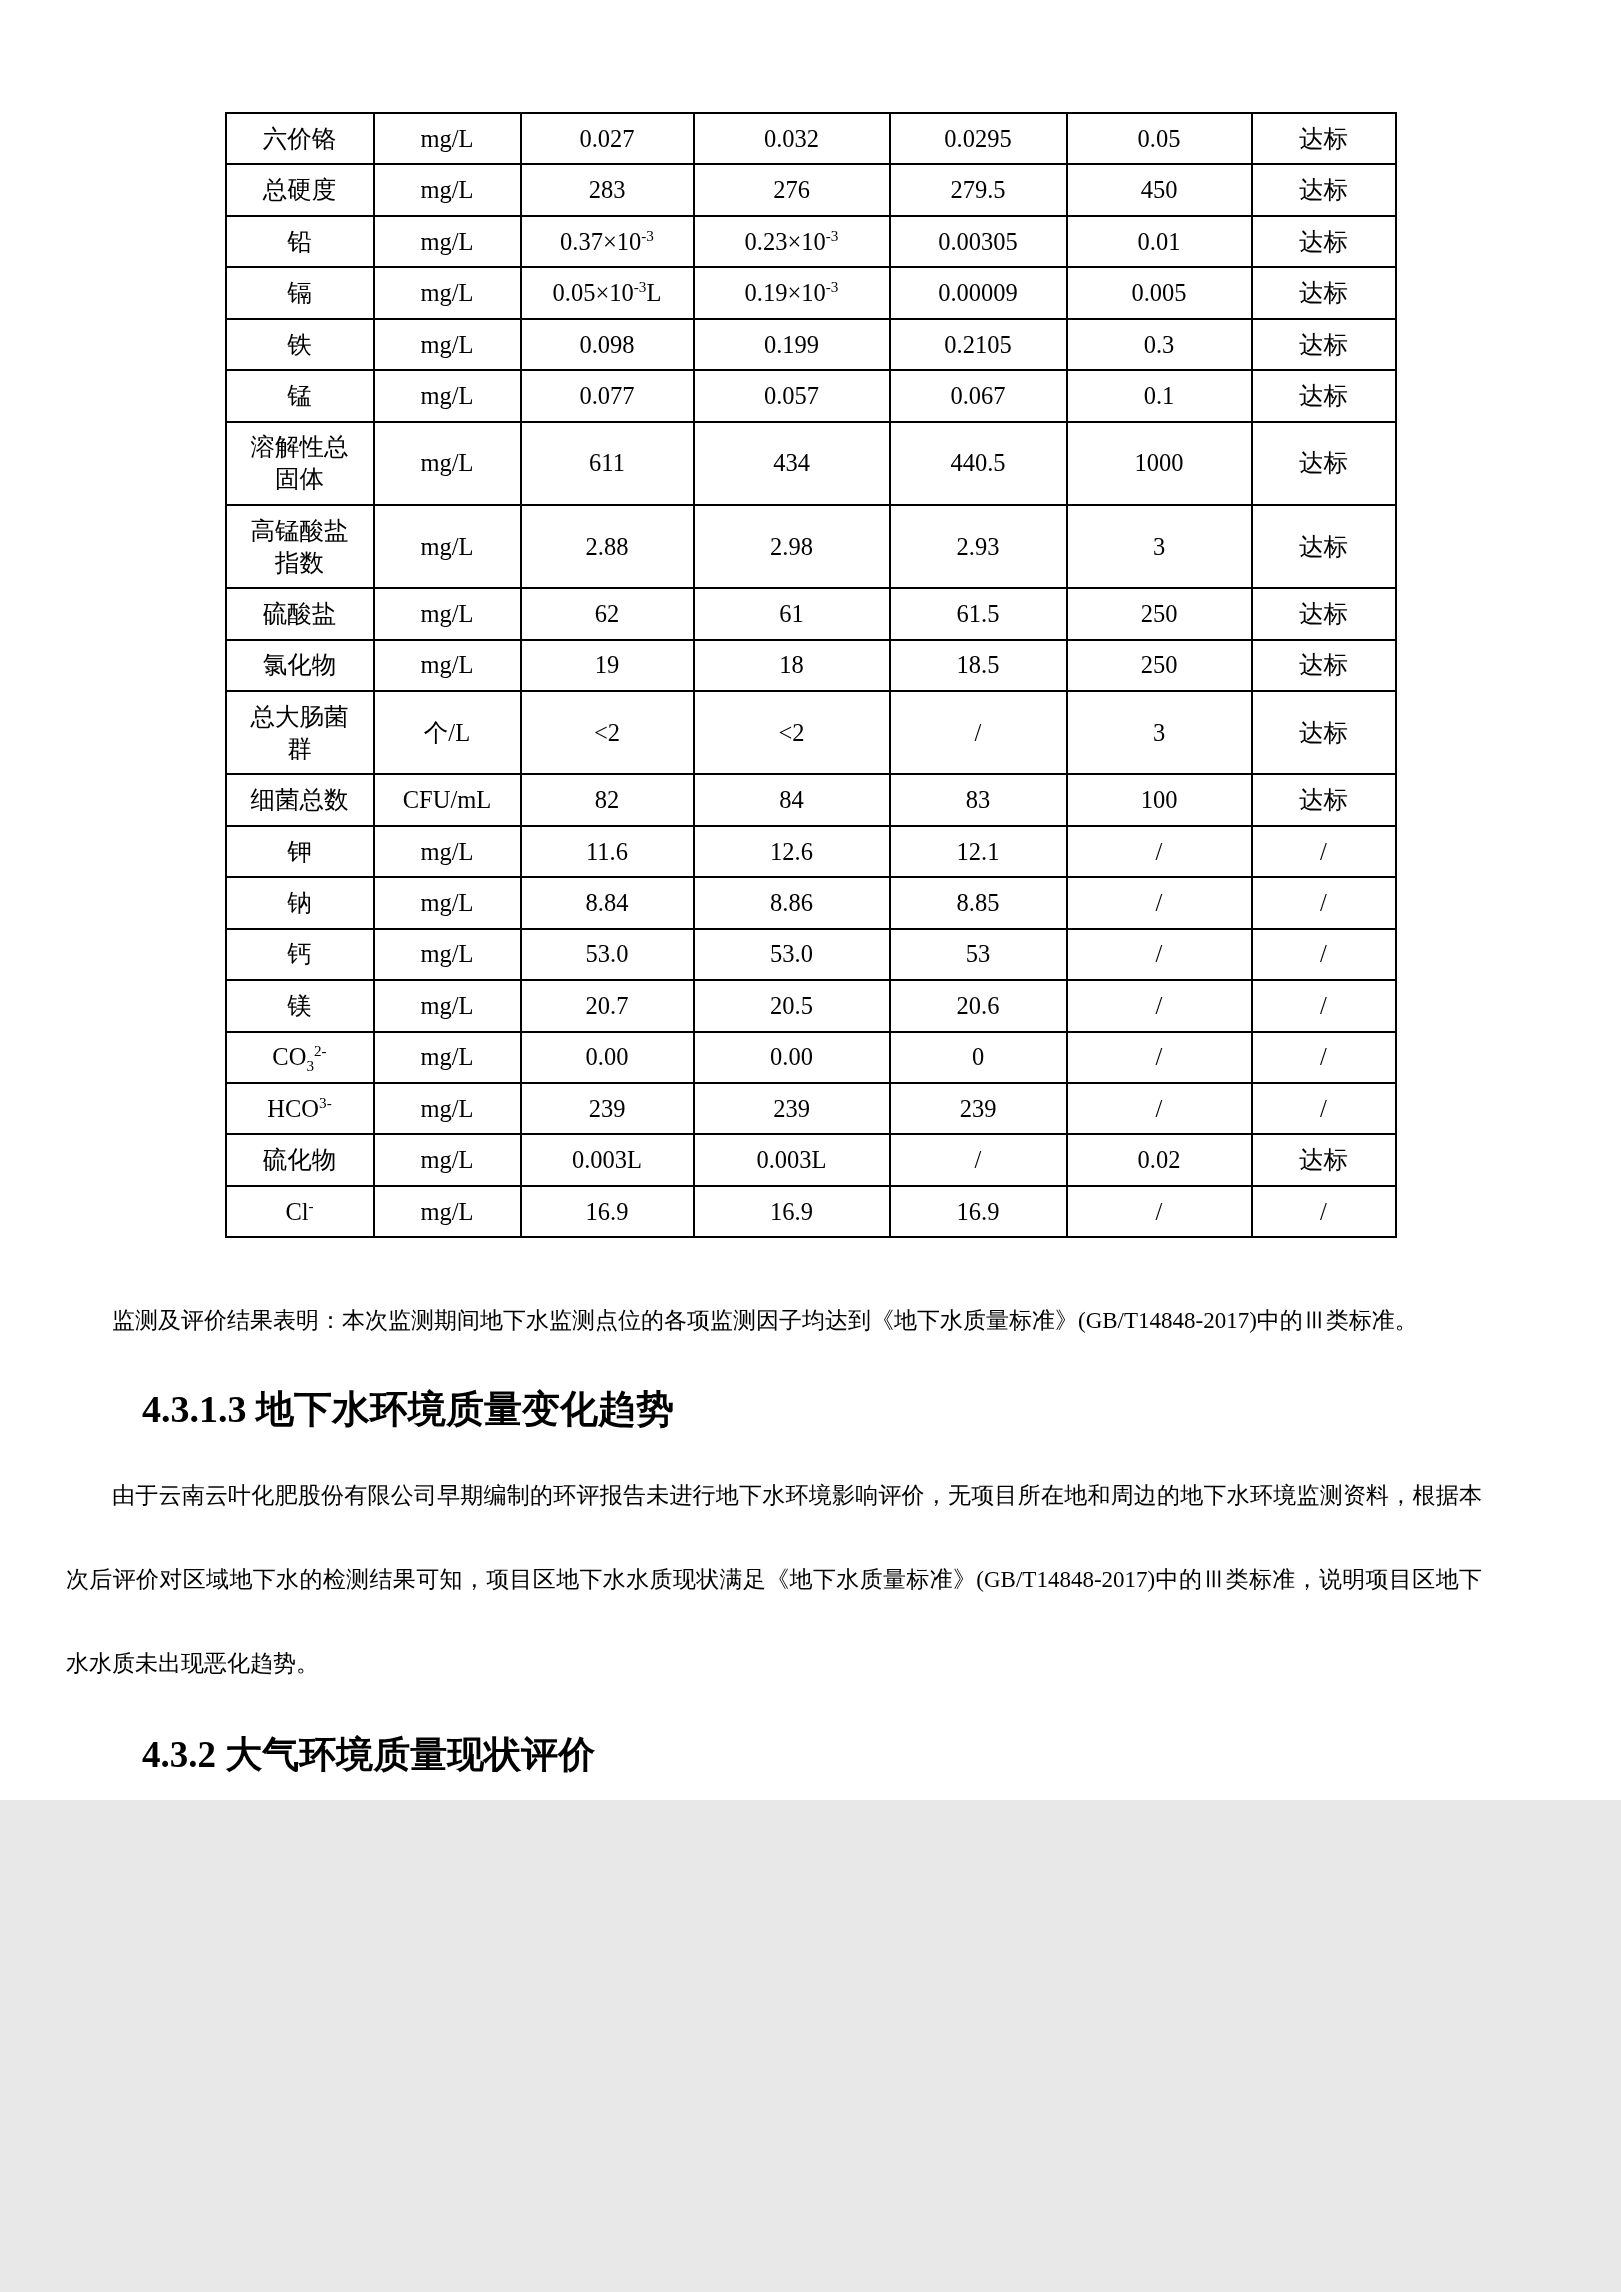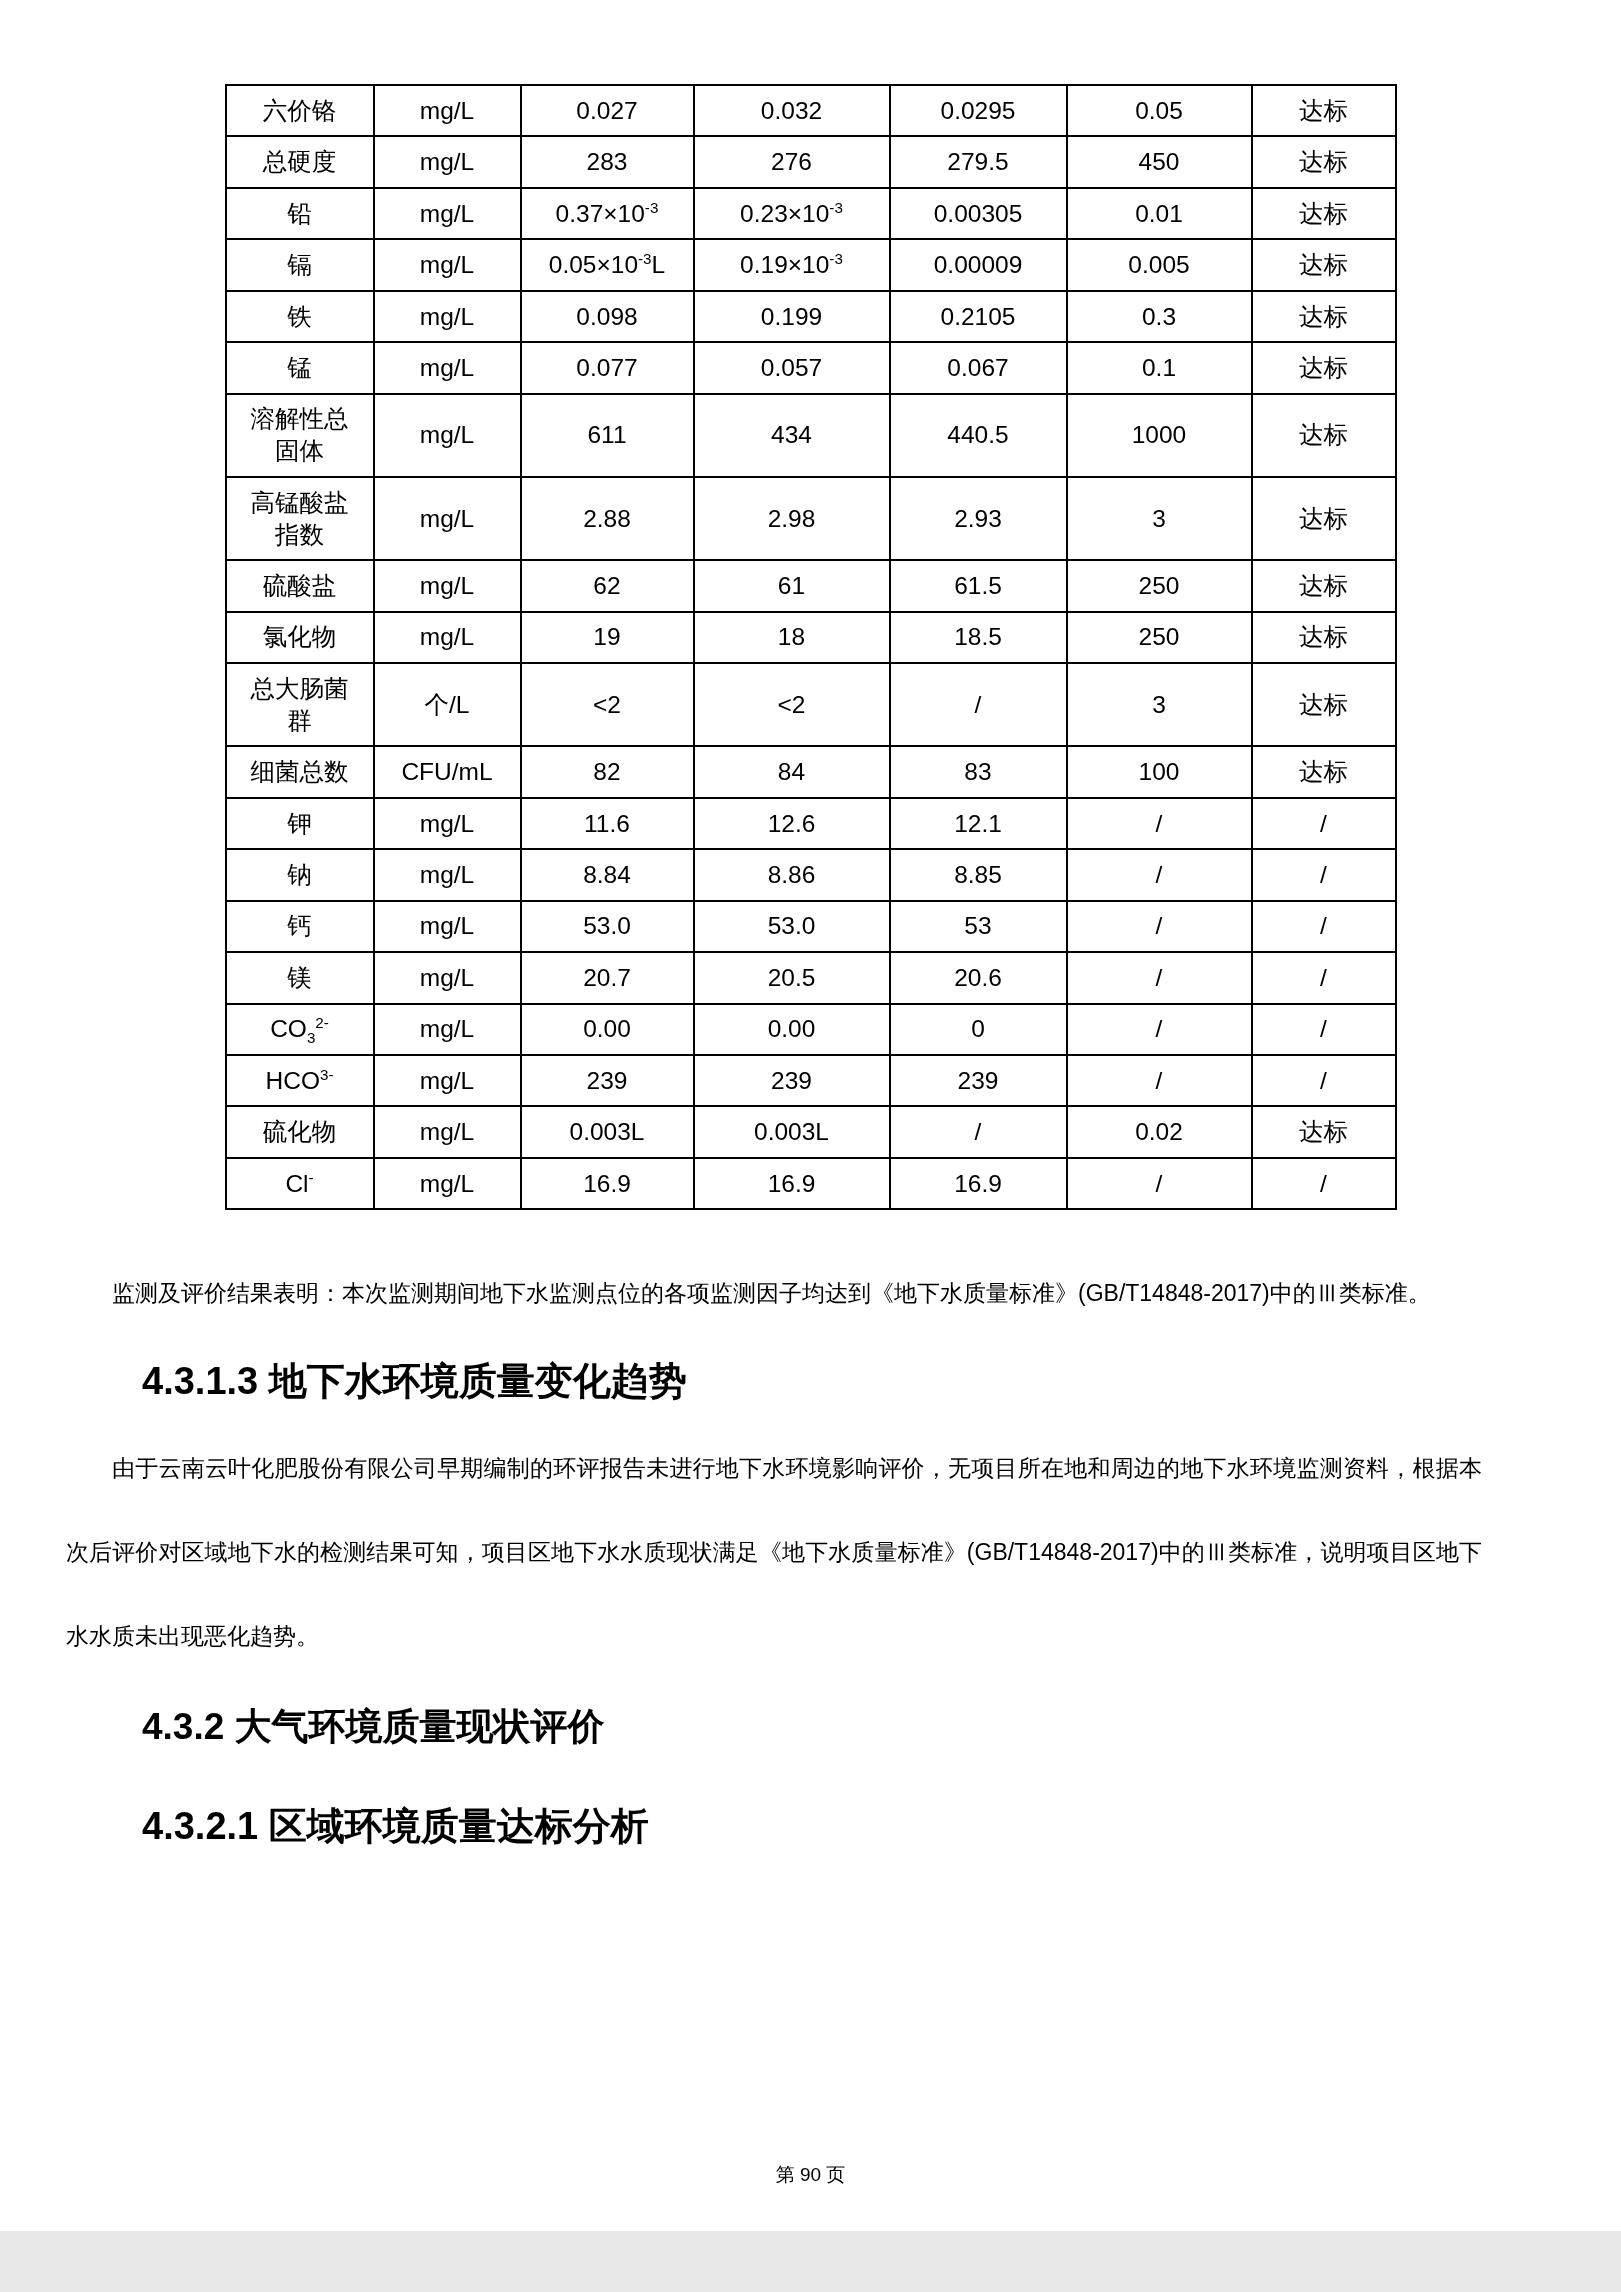--- a/index.html
+++ b/index.html
@@ -1,24 +1,24 @@
 <!DOCTYPE html>
 <html lang="zh"><head>
 <meta charset="utf-8">
 <style>
   html,body { margin:0; padding:0; background:#e8e8e8; }
   .page {
     position:relative;
-    width:1621px; height:2231px;
+    width:1621px; height:1800px;
     margin:0 auto;
     background:#ffffff;
     color:#000000;
-    font-family:Liberation Sans, sans-serif;
+    font-family:Liberation Serif, serif;
     box-sizing:border-box;
-    padding-top:84px;
+    padding-top:112px;
     overflow:hidden;
   }
   table.data-table {
     border-collapse:collapse;
     table-layout:fixed;
     width:1170px;
     margin:0 auto;
   }
   table.data-table td {
     border:2px solid #000000;

